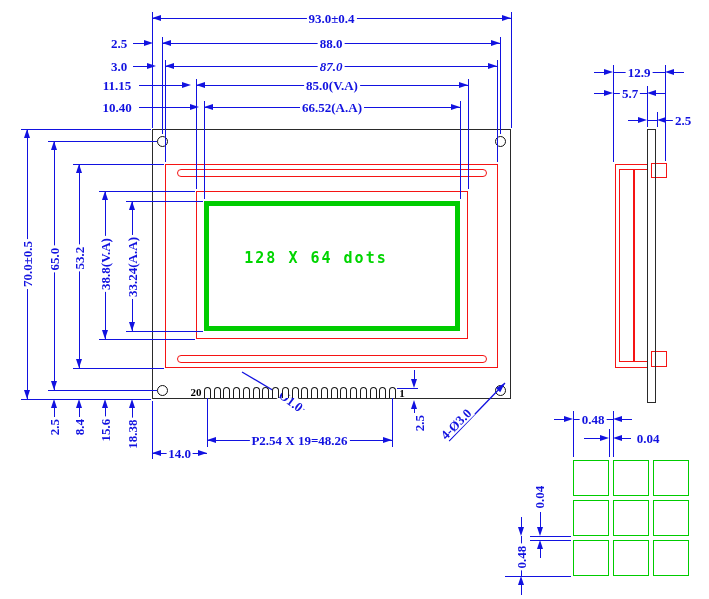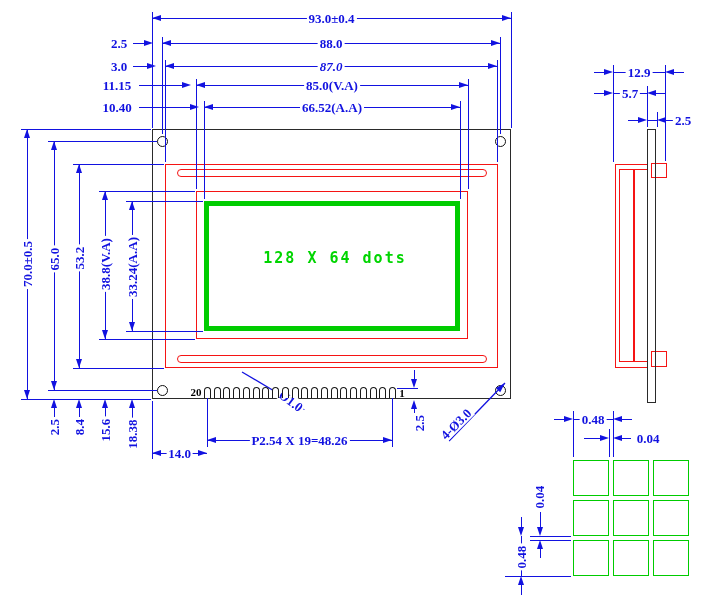--- a/index.html
+++ b/index.html
@@ -18,21 +18,21 @@
   .rvl{position:absolute;width:1.5px;background:var(--red);}
   .a{position:absolute;width:0;height:0;border-style:solid;border-color:transparent;}
   .dl{position:absolute;color:var(--blue);font:bold 13px "Liberation Serif",serif;line-height:1;
       background:#fff;padding:0 2px;white-space:nowrap;transform:translate(-50%,-50%);}
   .dl.rot{transform:translate(-50%,-50%) rotate(-90deg);}
   .pin{position:absolute;top:387px;width:7px;height:11px;border:1.3px solid #1a1a1a;border-bottom:none;
        border-radius:3.5px 3.5px 0 0;background:#fff;}
   .pinlab{position:absolute;color:#000;font:bold 11px "Liberation Serif",serif;line-height:1;
           transform:translate(-50%,-50%);}
   .dot{position:absolute;width:36px;height:36px;border:1.5px solid var(--green);background:#fff;}
-  #display-text{position:absolute;left:207px;top:251px;width:256px;text-align:center;
+  #display-text{position:absolute;left:188px;top:251px;width:256px;text-align:center;
        color:var(--tgreen);font:bold 15px "DejaVu Sans Mono",monospace;letter-spacing:2px;line-height:1;}
   svg{position:absolute;left:0;top:0;pointer-events:none;}
 </style>
 </head>
 <body>
 
 <div id="canvas">
 
   <div class="shape kframe" style="left:152px;top:129px;width:359px;height:270px;"></div>
   <div class="hole" style="left:156.5px;top:135.5px;"></div>

